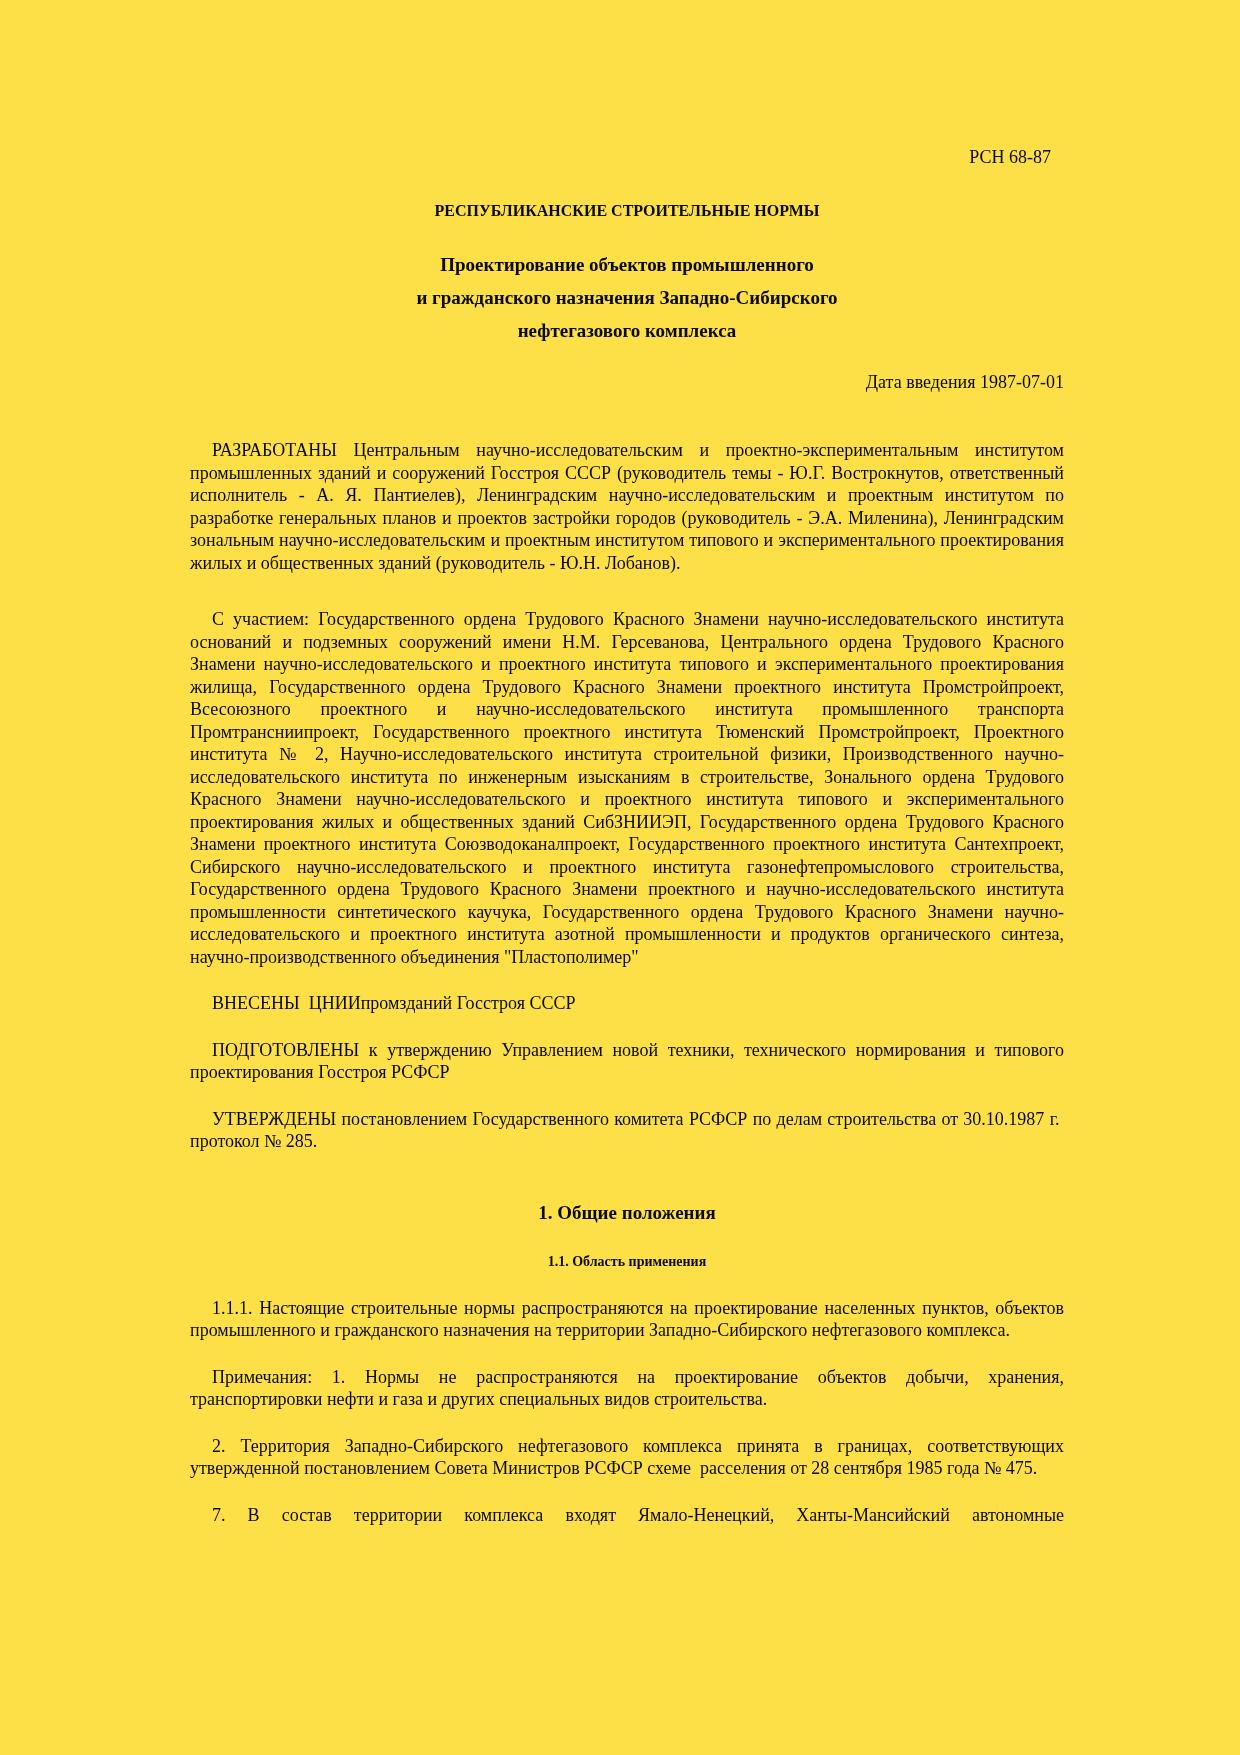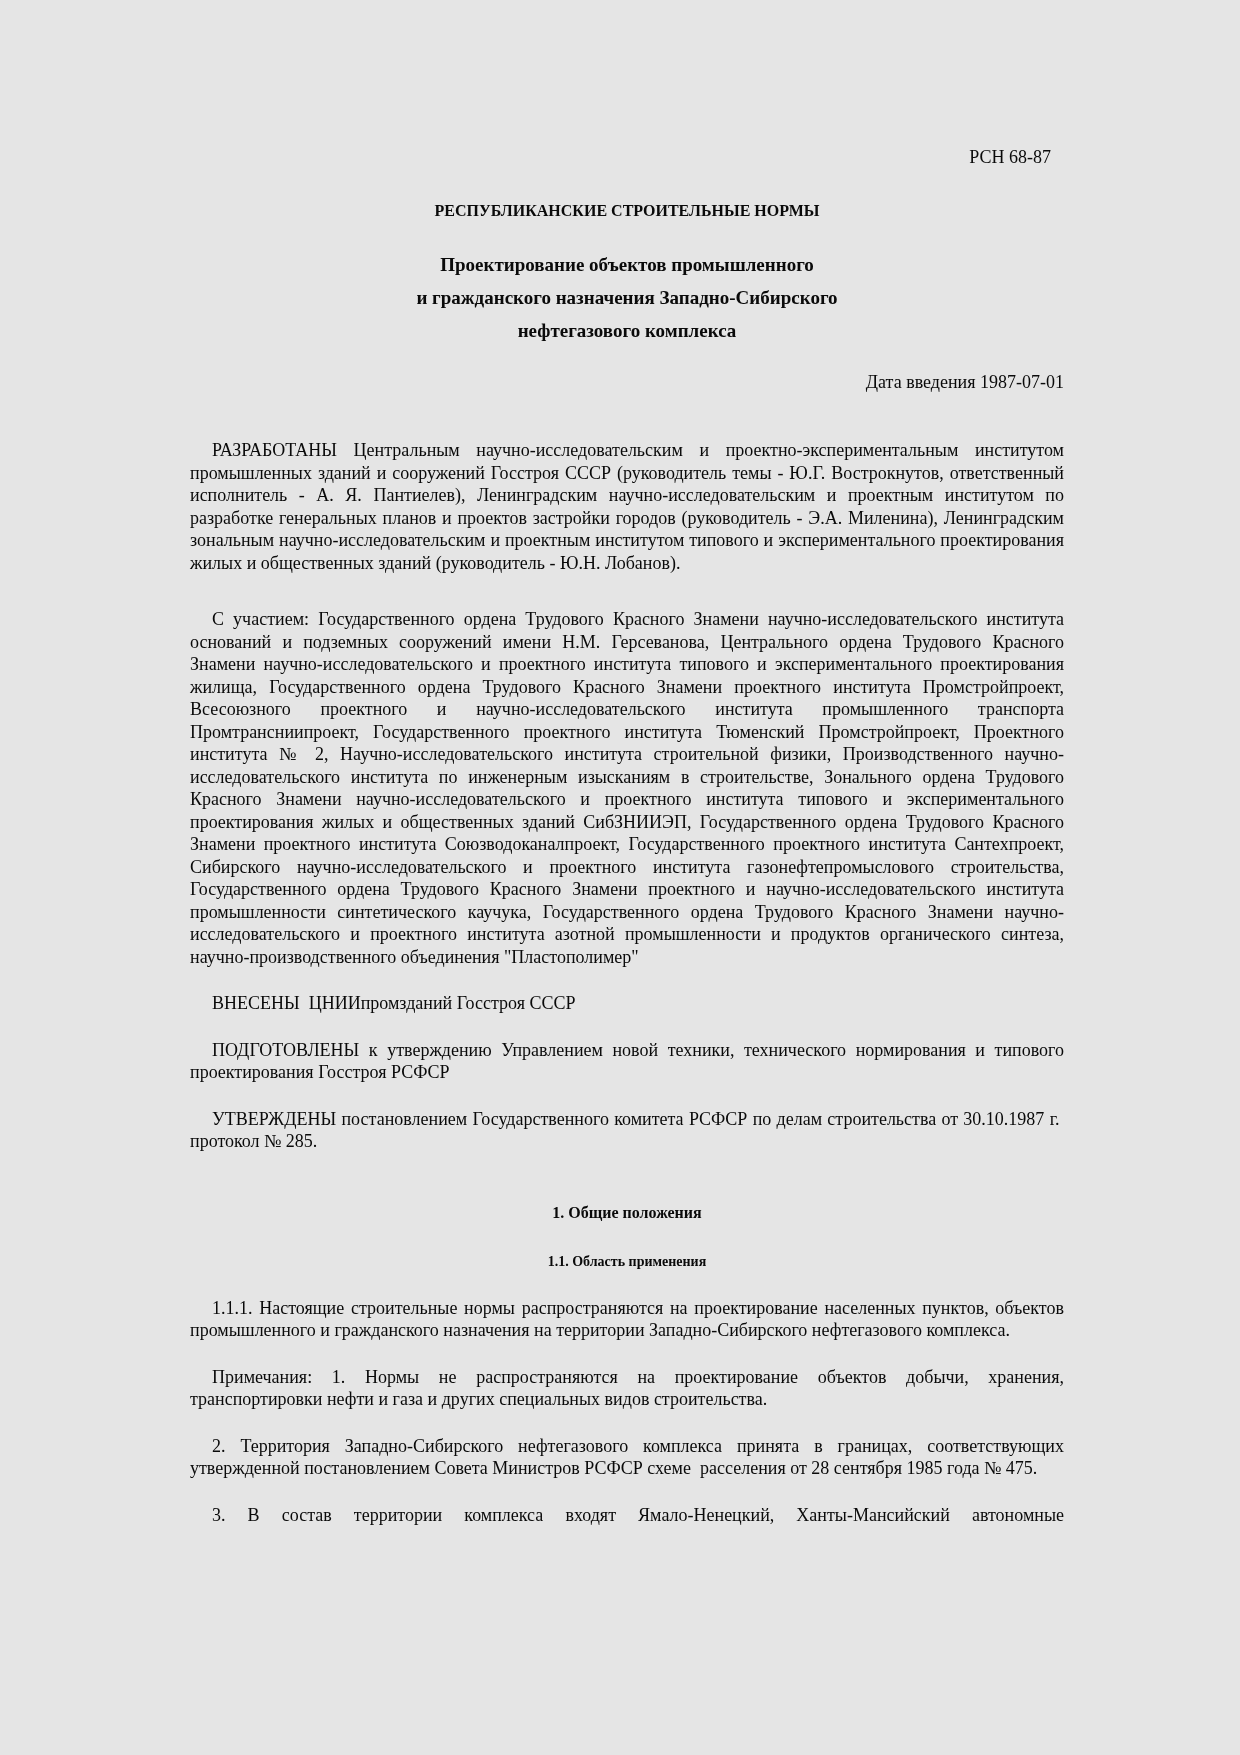--- a/index.html
+++ b/index.html
@@ -4,21 +4,21 @@
 <style>
   html, body {
     margin: 0;
     padding: 0;
     background: #ffffff;
   }
   .page {
     position: relative;
     width: 1240px;
     height: 1755px;
-    background: #e5e5e5;
+    background: #fde047;
     overflow: hidden;
     font-family: "Liberation Serif", "DejaVu Serif", serif;
     color: #0a0a0a;
   }
   .content {
     position: absolute;
     left: 190px;
     top: 0;
     width: 874px;
   }
@@ -57,21 +57,21 @@
     text-indent: 22px;
     margin: 24px 0 0 0;
   }
   .para.first-after-date { margin-top: 46px; }
   .para.with-participation { margin-top: 34px; }
   .para.justify-last { text-align-last: justify; }
   .heading-1 {
     margin-top: 48px;
     text-align: center;
     font-weight: bold;
-    font-size: 16px;
+    font-size: 19px;
     line-height: 23px;
   }
   .heading-2 {
     margin-top: 26px;
     text-align: center;
     font-weight: bold;
     font-size: 14px;
     line-height: 23px;
   }
 </style>
@@ -104,16 +104,16 @@
     <div class="heading-1">1. Общие положения</div>
 
     <div class="heading-2">1.1. Область применения</div>
 
     <div class="para">1.1.1. Настоящие строительные нормы распространяются на проектирование населенных пунктов, объектов промышленного и гражданского назначения на территории Западно-Сибирского нефтегазового комплекса.</div>
 
     <div class="para">Примечания: 1. Нормы не распространяются на проектирование объектов добычи, хранения, транспортировки нефти и газа и других специальных видов строительства.</div>
 
     <div class="para">2. Территория Западно-Сибирского нефтегазового комплекса принята в границах, соответствующих утвержденной постановлением Совета Министров РСФСР схеме&nbsp; расселения от 28 сентября 1985 года № 475.</div>
 
-    <div class="para justify-last">3. В состав территории комплекса входят Ямало-Ненецкий, Ханты-Мансийский автономные</div>
+    <div class="para justify-last">7. В состав территории комплекса входят Ямало-Ненецкий, Ханты-Мансийский автономные</div>
 
   </div>
 </div>
 
 </body></html>

